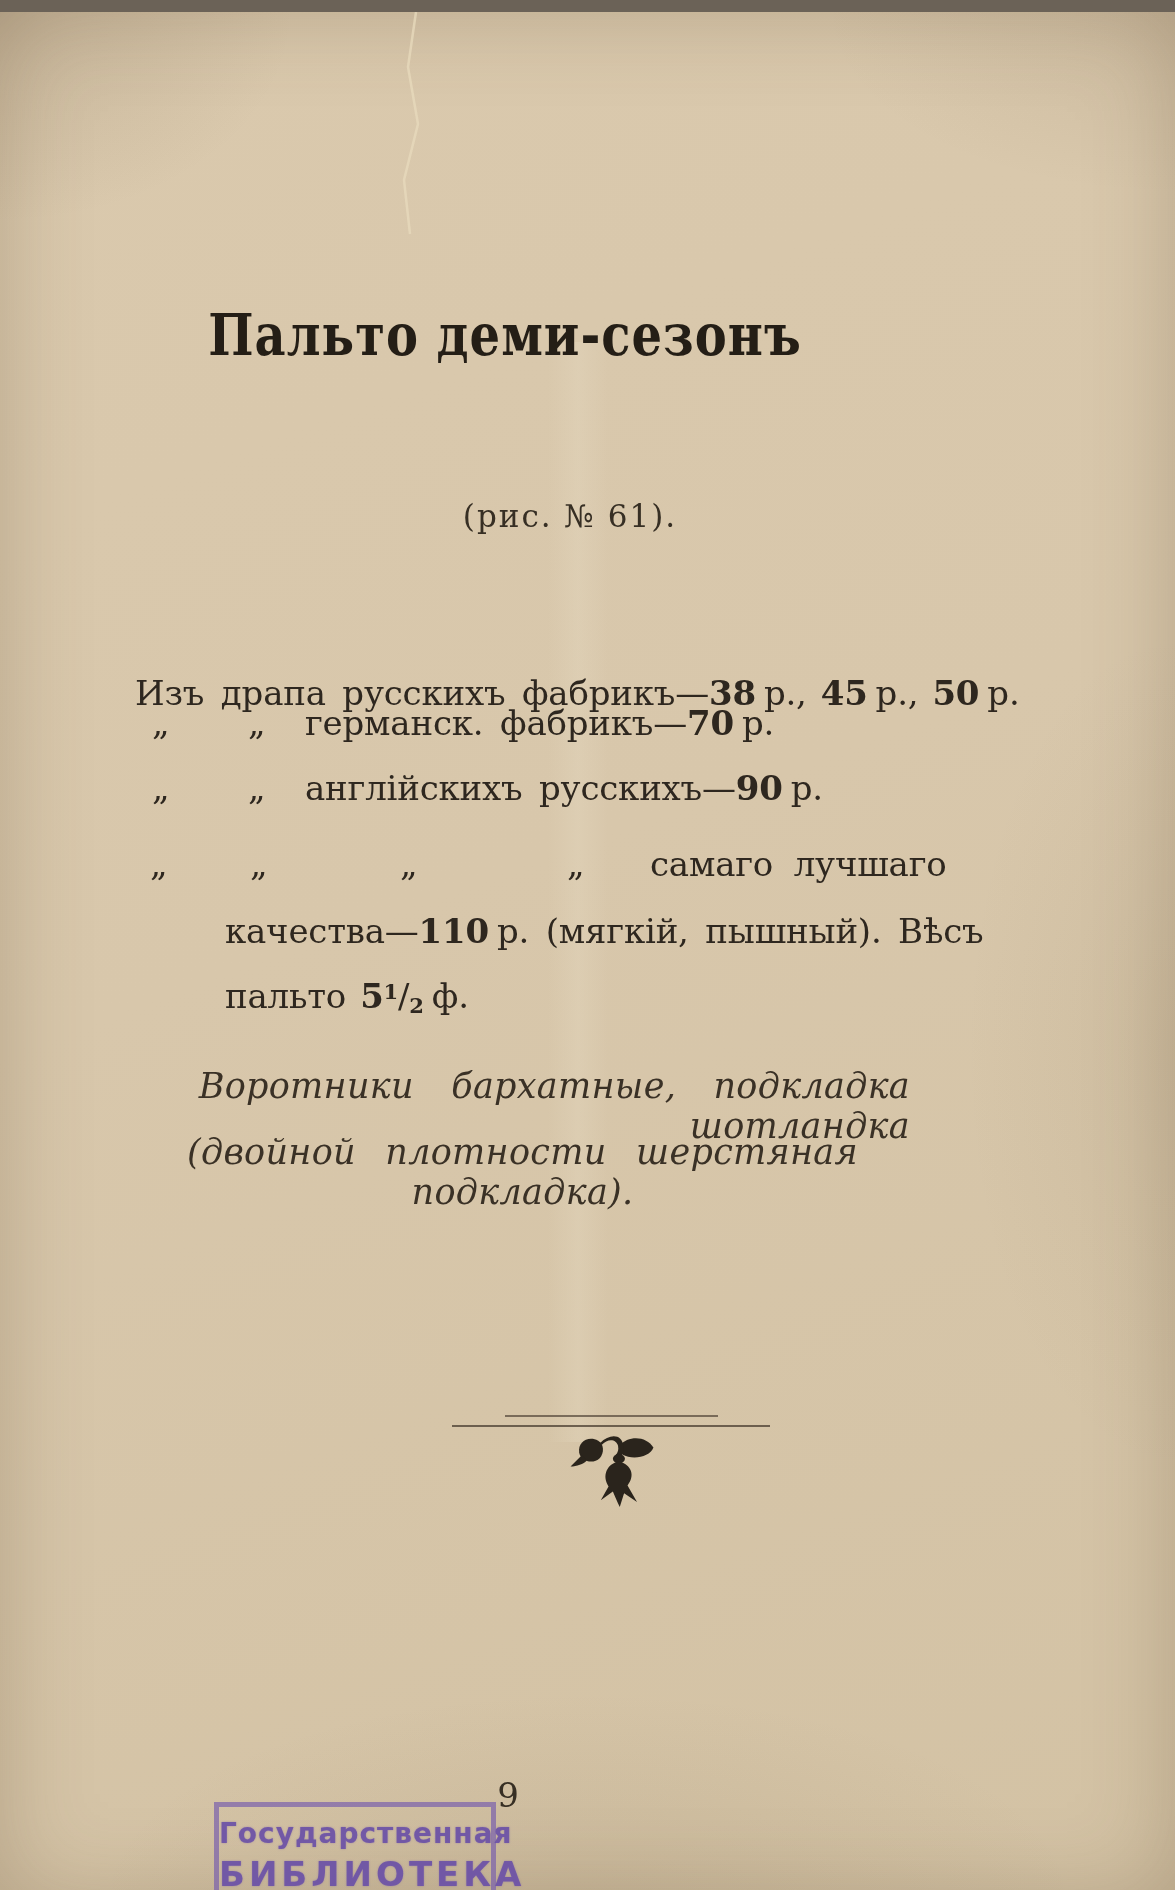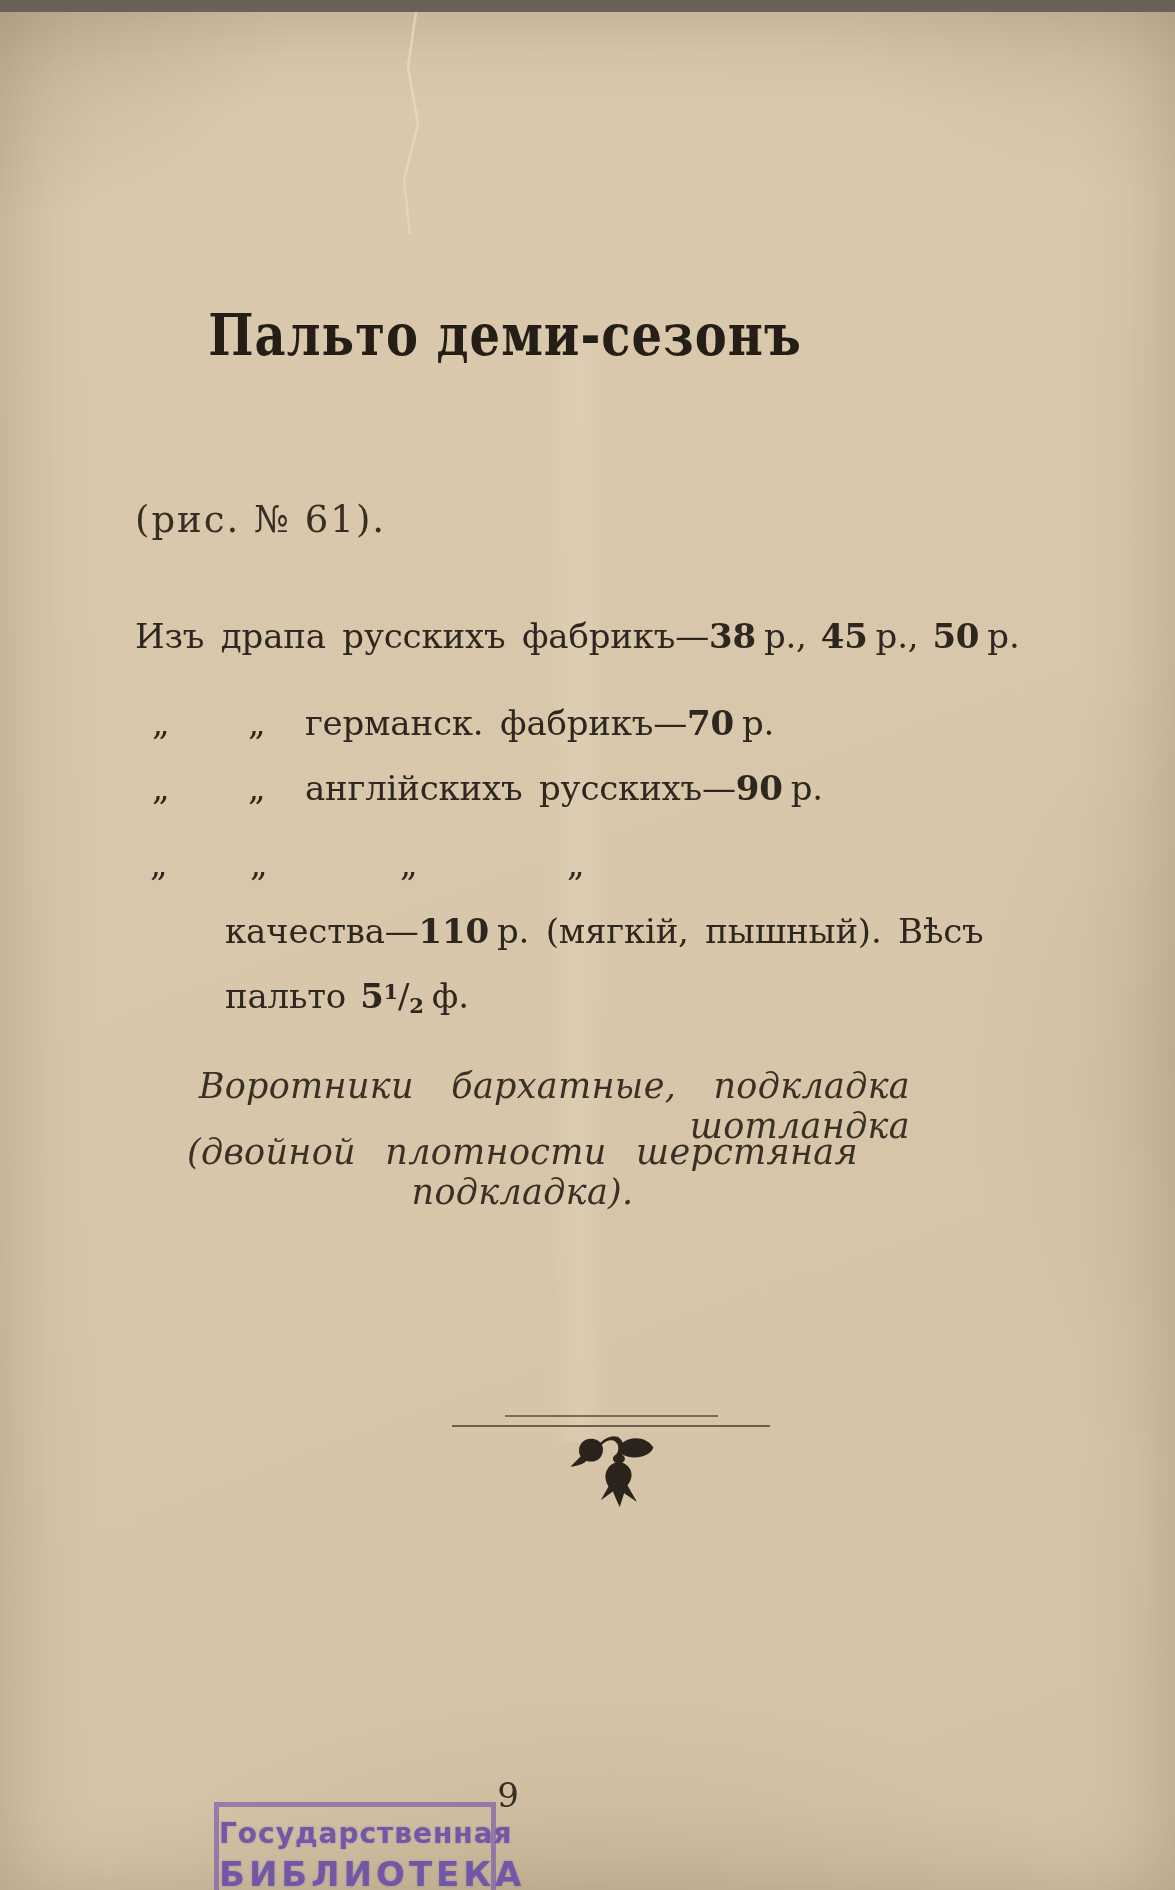--- a/index.html
+++ b/index.html
@@ -24,32 +24,32 @@
     background:linear-gradient(90deg,transparent,rgba(232,221,197,0.30),transparent);}
   
   .title{
     position:absolute;left:135px;top:288px;width:740px;margin:0;
     text-align:center;font-size:48px;font-weight:bold;color:#241e16;
     transform:scaleY(1.22);transform-origin:top center;letter-spacing:1px;
     white-space:nowrap;
   }
   .subtitle{
     position:absolute;left:135px;top:486px;width:870px;
-    font-size:37px;letter-spacing:2px;color:#372f24;
+    text-align:center;font-size:31px;letter-spacing:2px;color:#372f24;
   }
   
   .body-block{position:absolute;left:135px;top:0;width:780px;}
   .pline{
     position:absolute;left:0;width:780px;height:54px;
     font-size:34px;letter-spacing:-0.2px;word-spacing:6px;white-space:nowrap;
   }
   .pline .num{font-weight:700;}
   .unit{margin-left:8px;}
   .gap2{margin-left:14px;}
-  .l1{top:604px;}
+  .l1{top:661px;}
   .l2{top:691px;}
   .l3{top:756px;}
   .l4{top:832px;}
   .l5{top:899px;}
   .l6{top:964px;}
   .l2 .q1,.l3 .q1{position:absolute;left:17px;}
   .l2 .q2,.l3 .q2{position:absolute;left:113px;}
   .l2 .txt,.l3 .txt{position:absolute;left:170px;}
   .l4 .q1{position:absolute;left:15px;}
   .l4 .q2{position:absolute;left:115px;}
@@ -117,20 +117,21 @@
       <span class="q1">„</span>
       <span class="q2">„</span>
       <span class="txt"><span>англійскихъ русскихъ—</span><span class="num">90</span><span class="unit">р.</span></span>
     </div>
 
     <div class="pline l4">
       <span class="q1">„</span>
       <span class="q2">„</span>
       <span class="q3">„</span>
       <span class="q4">„</span>
+      <span class="txt">самаго лучшаго</span>
     </div>
 
     <div class="pline l5">
       <span>качества—</span><span class="num">110</span><span class="unit">р. (мягкій, пышный). Вѣсъ</span>
     </div>
 
     <div class="pline l6">
       <span>пальто</span><span class="num gap2">5</span><span class="frac-sup">1</span><span class="frac-slash">/</span><span class="frac-sub">2</span><span class="unit">ф.</span>
     </div>
   </div>

